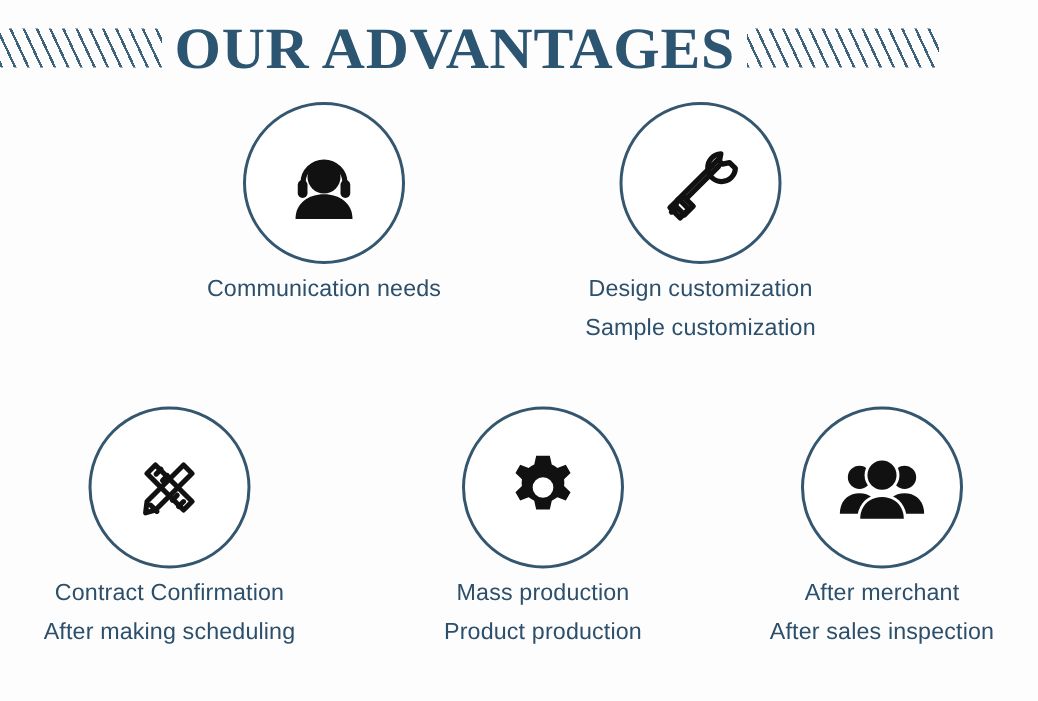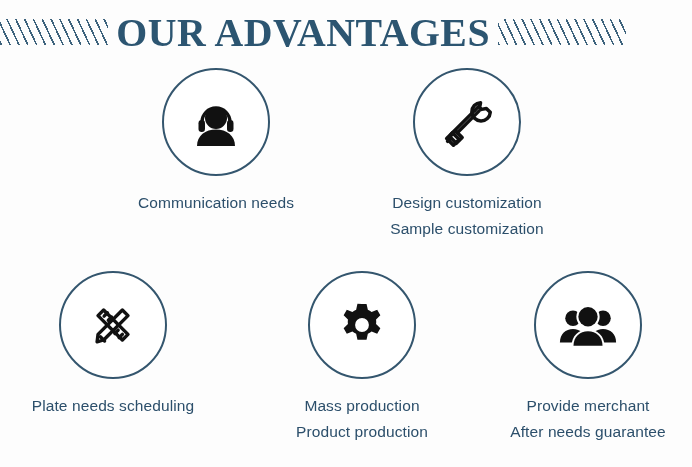--- a/index.html
+++ b/index.html
@@ -84,21 +84,21 @@
     border: 2px solid #34566e;
     box-sizing: border-box;
     display: flex;
     align-items: center;
     justify-content: center;
     background: #ffffff;
   }
   .icon-circle svg { display: block; }
 
   .advantage-label {
-    margin-top: 14px;
+    margin-top: 4px;
     text-align: center;
     color: #2c4f6b;
     font-size: 15.5px;
     line-height: 26px;
     letter-spacing: 0.1px;
     white-space: nowrap;
   }
   .advantage-label .line-1,
   .advantage-label .line-2 { display: block; }
 </style>
@@ -165,21 +165,22 @@
           <path d="M27 27 L30.5 23.5"></path>
           <path d="M37.5 37.5 L34 41"></path>
           <path d="M42 42 L38.5 45.5"></path>
 
           <path d="M16 42 L42 16 L48 22 L22 48 L15 50 Z"></path>
           <path d="M18.5 44.5 L23 49"></path>
         </g>
       </svg>
     </div>
     <div class="advantage-label">
-      <span class="line-2">Plate needs scheduling</span>
+      <span class="line-1">Contract Confirmation</span>
+      <span class="line-2">After making scheduling</span>
     </div>
   </div>
 
   <div class="advantage-item pos-4">
     <div class="icon-circle">
       <svg width="52" height="52" viewBox="0 0 64 64" aria-hidden="true">
         <path fill="#111111" fill-rule="evenodd" d="
           M32 6
           l5.6 0 1.6 7.2 a20 20 0 0 1 4.6 2.7 l6.9-2.6 3.9 6.8 -5.3 5.1
           a20 20 0 0 1 0 5.6 l5.3 5.1 -3.9 6.8 -6.9-2.6
@@ -206,18 +207,18 @@
         <circle cx="47.5" cy="25" r="8" fill="#111111"></circle>
         <path d="M34 50 C34 41 40 36 47.5 36 C55 36 61 41 61 50 Z" fill="#111111"></path>
 
         <circle cx="32" cy="23.5" r="12" fill="#ffffff"></circle>
         <circle cx="32" cy="23.5" r="10" fill="#111111"></circle>
         <path d="M15 54 C15 43.5 22.5 36.5 32 36.5 C41.5 36.5 49 43.5 49 54 Z" fill="#ffffff"></path>
         <path d="M17 53.5 C17 44.5 23.5 38.5 32 38.5 C40.5 38.5 47 44.5 47 53.5 Z" fill="#111111"></path>
       </svg>
     </div>
     <div class="advantage-label">
-      <span class="line-1">Provide merchant</span>
-      <span class="line-2">After needs guarantee</span>
+      <span class="line-1">After merchant</span>
+      <span class="line-2">After sales inspection</span>
     </div>
   </div>
 
 </div>
 
 </body></html>

